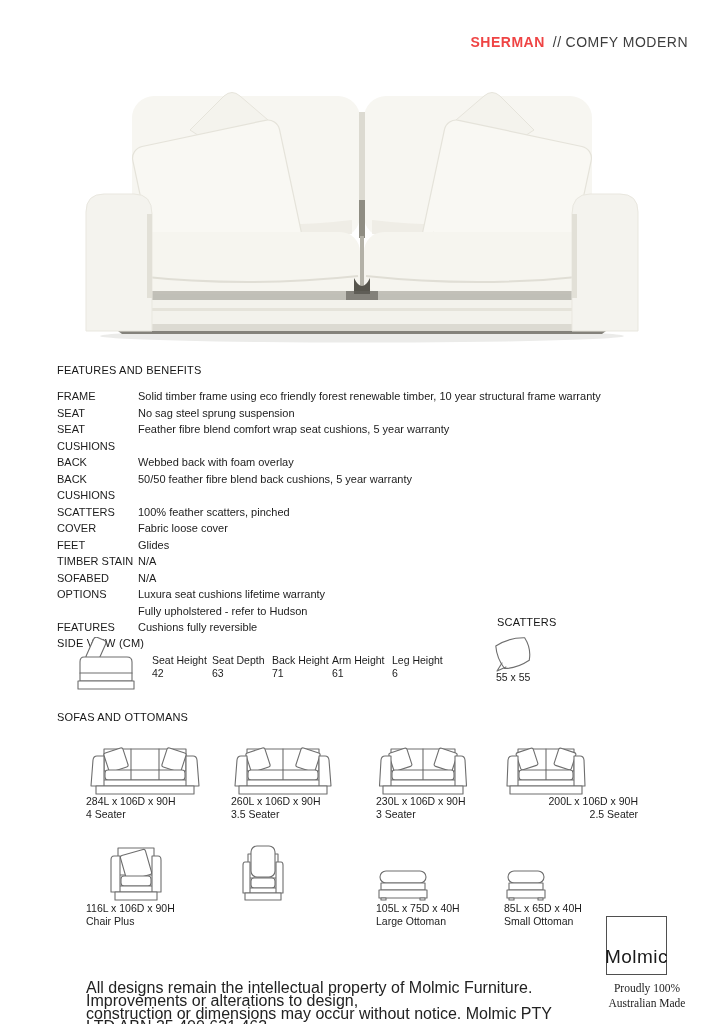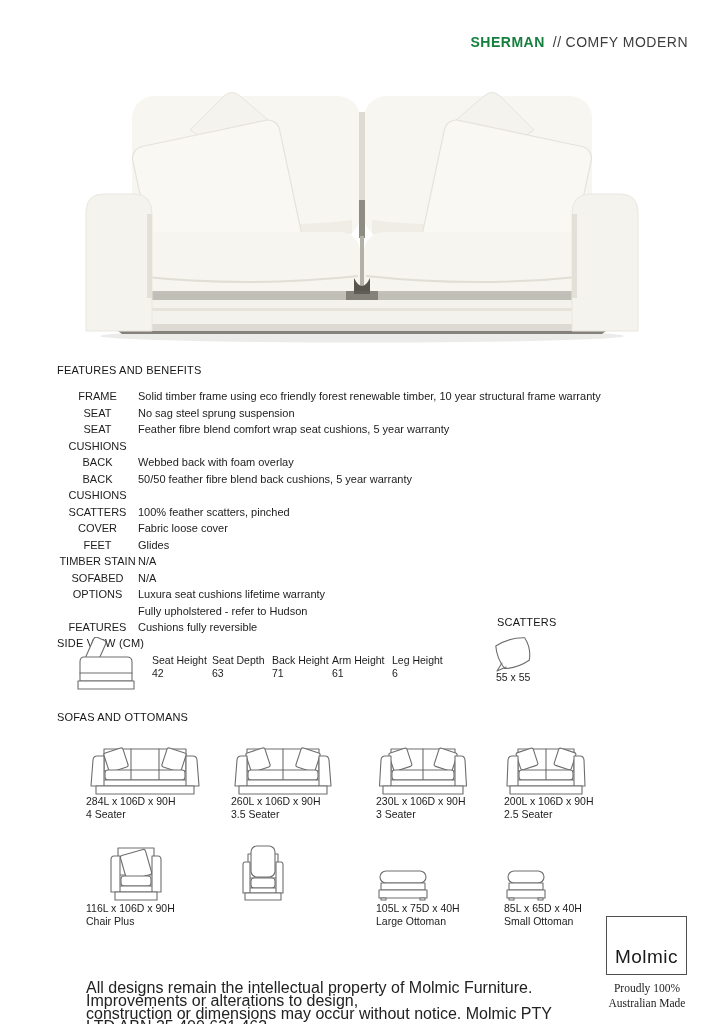--- a/index.html
+++ b/index.html
@@ -3,35 +3,35 @@
 <meta charset="utf-8">
 <style>
   * { margin:0; padding:0; box-sizing:border-box; }
   html,body { width:724px; height:1024px; background:#ffffff; overflow:hidden; }
   body { position:relative; font-family:"Liberation Sans", sans-serif; color:#1c1c1c; }
 
   .abs { position:absolute; }
 
   
   .header { top:34px; right:36px; font-size:14px; letter-spacing:.5px; white-space:nowrap; }
-  .header .brand { font-weight:bold; color:#15803d; }
+  .header .brand { font-weight:bold; color:#ef4444; }
   .header .sep { color:#3d3d3d; margin:0 4px 0 8px; }
   .header .subtitle { color:#3d3d3d; }
 
   
   .photo { left:72px; top:84px; width:580px; height:262px; }
 
   
   .sec-title { font-size:11px; color:#161616; letter-spacing:.2px; }
 
   
   .features-title { left:57px; top:364px; }
   .features-table { left:57px; top:388px; font-size:11px; }
   .feat-row { display:flex; line-height:16.5px; }
-  .feat-label { width:81px; flex-shrink:0;text-align:center; }
+  .feat-label { width:81px; flex-shrink:0; }
   .feat-value { white-space:nowrap; }
 
   
   .sideview-title { left:57px; top:616px;margin-top:21px; }
   .sideview-icon { left:74px; top:637px; }
   .measurements { left:152px; top:654px; display:flex; }
   .meas-col { width:60px; font-size:10.5px; line-height:13px; }
 
   
   .scatters-title { left:497px; top:616px; }
@@ -41,21 +41,21 @@
   
   .products-title { left:57px; top:711px; }
   .prod-cell { position:absolute; width:134px; }
   .prod-draw { display:flex; align-items:flex-end; }
   .row1 .prod-draw { height:53px; }
   .row2 .prod-draw { height:58px; }
   .prod-label { font-size:10.5px; line-height:12.5px; }
 
   
   .disclaimer { left:86px; top:981px; width:470px; font-size:16px; line-height:13px; color:#222; }
-  .logo-box { left:606px; top:916px; width:81px; height:59px; border:1px solid #4f4f4f;
+  .logo-box { left:606px; top:916px; width:61px; height:59px; border:1px solid #4f4f4f;
               display:flex; justify-content:center; align-items:flex-end;
               font-size:19px; letter-spacing:.5px; color:#1a1a1a; padding-bottom:6px; }
   .tagline { left:584px; top:981px; width:126px; text-align:center; font-size:11.5px; line-height:14.5px;font-family:Liberation Serif, serif; }
 
   svg { display:block; }
   .lineart { stroke:#6e6e6e; fill:#fff; stroke-width:1.1; stroke-linejoin:round; stroke-linecap:round; }
 </style>
 </head>
 <body>
 
@@ -291,21 +291,21 @@
         <rect x="7" y="43" width="80" height="8"></rect>
       </g>
     </svg>
   </div>
   <div class="prod-label">
     <div>230L x 106D x 90H</div>
     <div>3 Seater</div>
   </div>
 </div>
 
-<div class="prod-cell row1" style="left:504px; top:742px;">
+<div class="prod-cell row1" style="left:504px; top:742px;text-align:right;">
   <div class="prod-draw">
     <svg width="84" height="52" viewBox="0 0 84 52">
       <g class="lineart">
         <rect x="14" y="6" width="56" height="22"></rect>
         <line x1="42" y1="6" x2="42" y2="28"></line>
         <g transform="rotate(-18 23 16)">
             <rect x="14" y="7" width="18" height="18" rx="2"></rect>
           </g>
         <g transform="rotate(18 61 16)">
             <rect x="52" y="7" width="18" height="18" rx="2"></rect>

